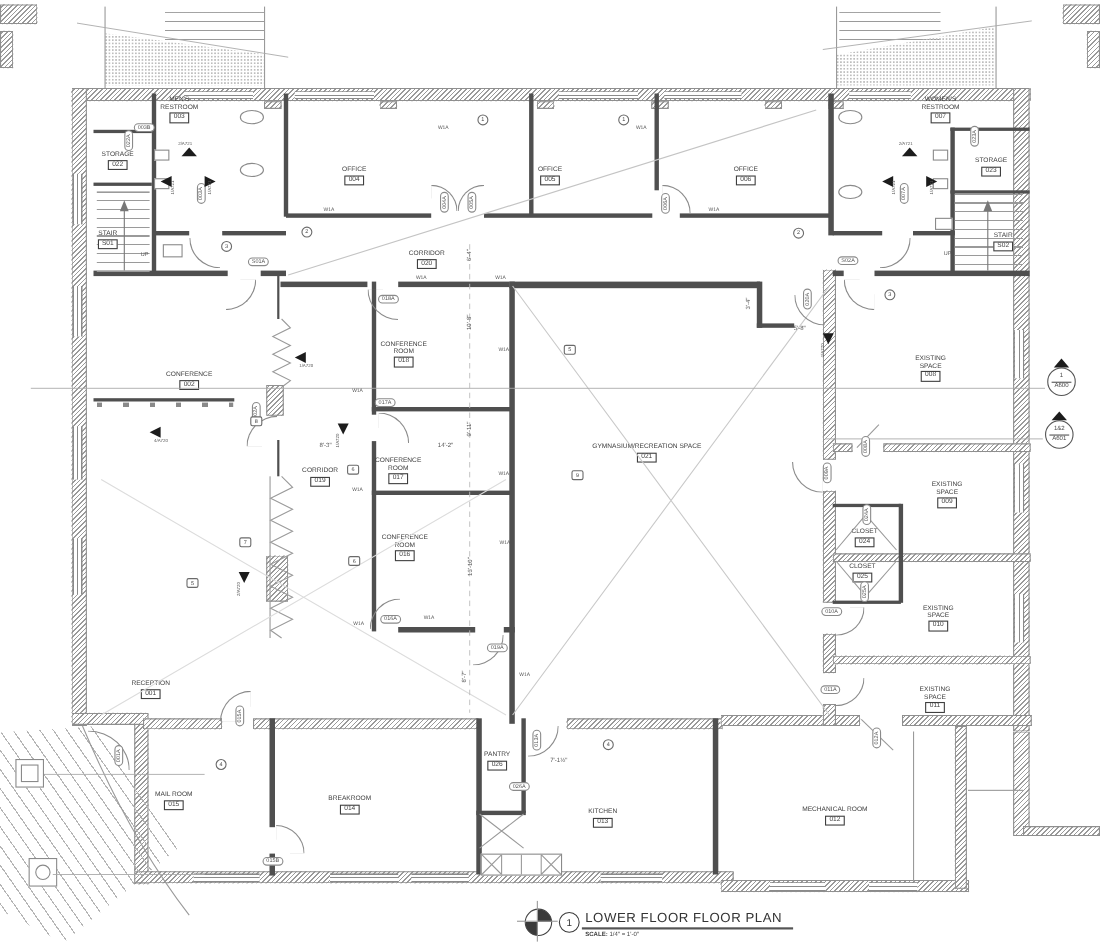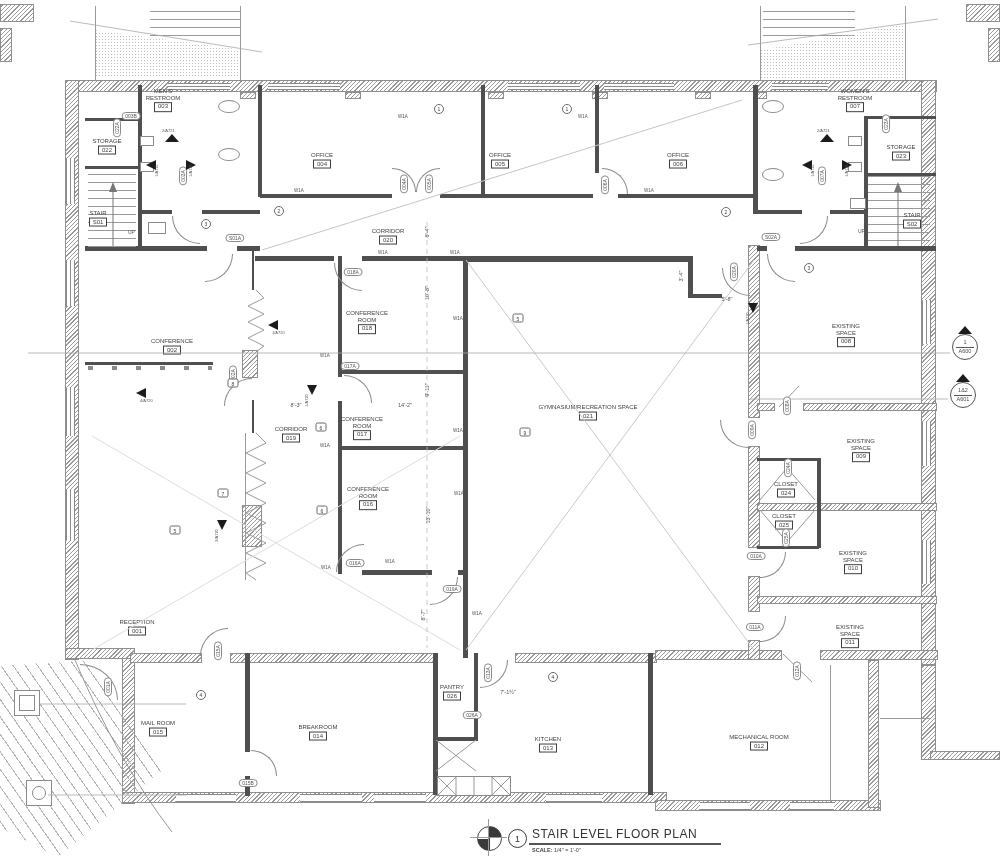--- a/index.html
+++ b/index.html
@@ -474,20 +474,20 @@
     </div>
   </div>
 
   <span class="uptxt" style="left:128px;top:229px">UP</span>
   <span class="uptxt" style="left:858px;top:228px">UP</span>
 
   <div class="north" style="left:477px;top:826px"></div>
   <div class="ln" style="left:488px;top:819px;width:1px;height:37px"></div>
   <div class="ln" style="left:470px;top:837px;width:37px;height:1px"></div>
   <div class="shc" style="left:508px;top:829px">1</div>
-  <div class="sht" style="left:532px;top:827px">STAIR LEVEL FLOOR PLAN</div>
+  <div class="sht" style="left:532px;top:827px">LOWER FLOOR FLOOR PLAN</div>
   <div class="ln" style="left:529px;top:843px;width:192px;height:2px;background:#555"></div>
   <div class="shs" style="left:532px;top:847px">
     <b>SCALE:</b>
     <span>1/4" = 1'-0"</span>
   </div>
 
 </div>
 
 </body></html>

